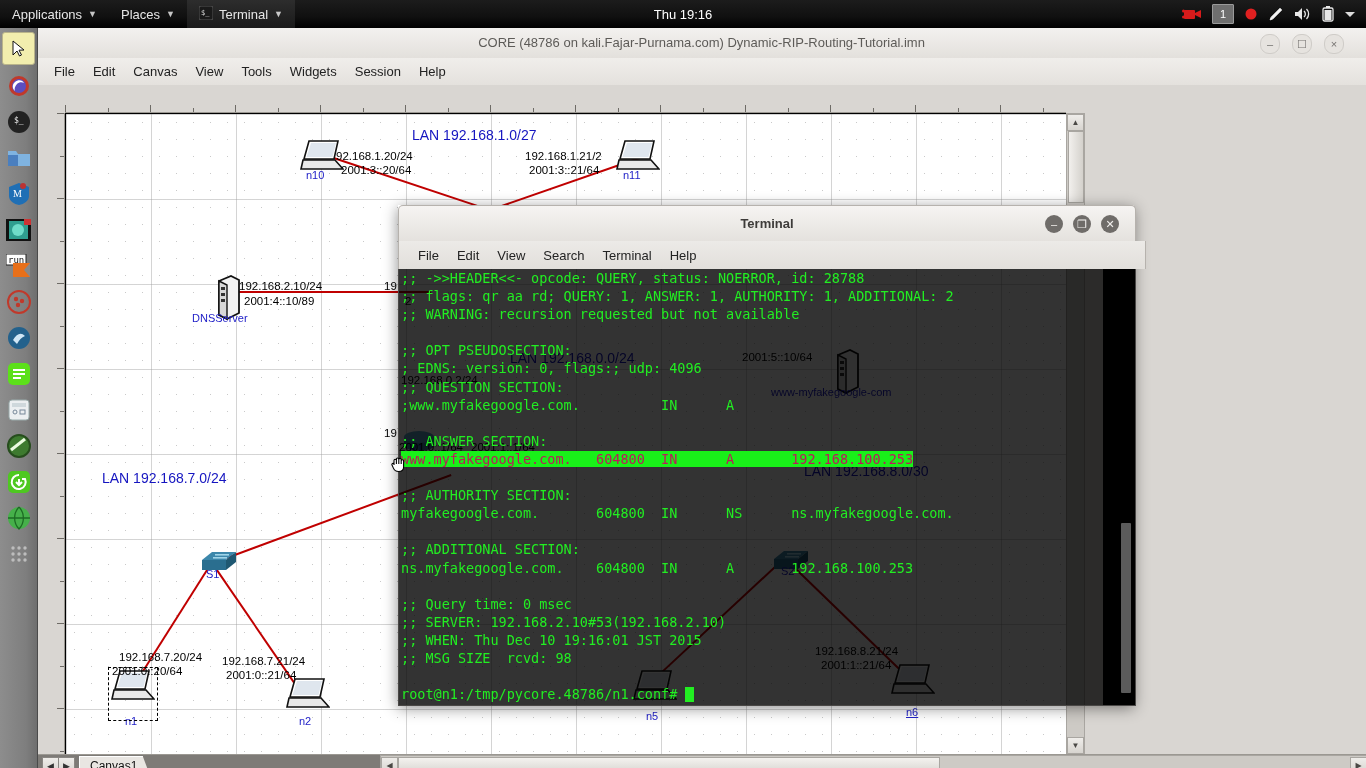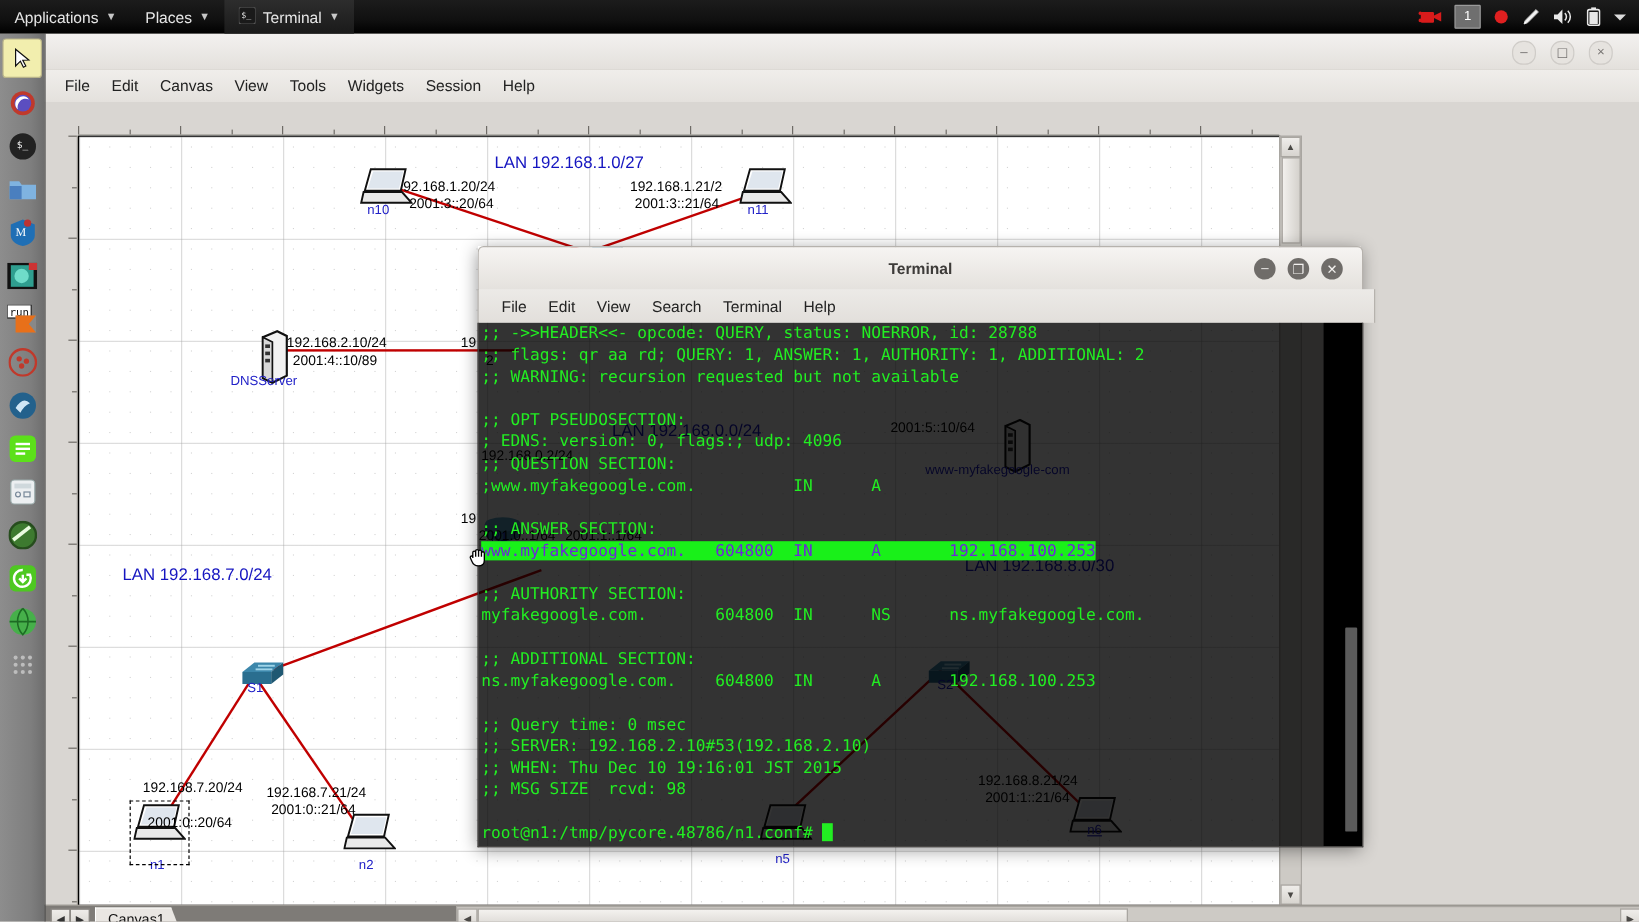--- a/index.html
+++ b/index.html
@@ -163,31 +163,32 @@
   }
   #term-text{
     position:absolute;left:2px;top:0px;width:700px;
     font-family:"DejaVu Sans Mono","Liberation Mono",monospace;
     font-size:13.5px;line-height:18.1px;color:#22ee22;
     white-space:pre;
   }
   #term-right-pad{position:absolute;right:0;top:0;width:32px;height:436px;background:#000;}
   #term-scroll{position:absolute;right:2px;top:4px;width:12px;height:428px;background:transparent;}
   #term-scroll-thumb{position:absolute;right:2px;top:250px;width:10px;height:170px;background:#5b5b5b;border-radius:1px;}
-  .hl{background:#19f019;color:#6d28d9;}
+  .hl{background:#19f019;color:#be185d;}
   .cursorblk{display:inline-block;width:9px;height:15px;background:#22ee22;vertical-align:-3px;}
   
   #mouse{left:390px;top:455px;width:18px;height:18px;}
 </style>
 </head>
 <body>
 
 <div id="core-win" class="abs">
 
   <div id="core-title">
+    <div id="core-title-text">CORE (48786 on kali.Fajar-Purnama.com) Dynamic-RIP-Routing-Tutorial.imn</div>
     <div class="winbtn" id="core-min">–</div>
     <div class="winbtn" id="core-max">☐</div>
     <div class="winbtn" id="core-close">×</div>
   </div>
 
   <div id="core-menubar">
     <div class="mi">File</div>
     <div class="mi">Edit</div>
     <div class="mi">Canvas</div>
     <div class="mi">View</div>
@@ -328,36 +329,36 @@
             <path d="M9 2 L38 2 L34 20 L4 20 Z" fill="#ffffff" stroke="#111" stroke-width="1.6"></path>
             <path d="M11 4 L36 4 L32.5 18 L6.5 18 Z" fill="#dfe6ee"></path>
             <path d="M3 21 L35 21 L43 30 L1 30 Z" fill="#e9e9e9" stroke="#111" stroke-width="1.6"></path>
           </svg></div>
         <div class="node-label" style="left: 580px; top: 596px;">n5</div>
         <div class="node" style="left: 825px; top: 549px;"><svg width="44" height="34" viewBox="0 0 44 34">
             <path d="M9 2 L38 2 L34 20 L4 20 Z" fill="#ffffff" stroke="#111" stroke-width="1.6"></path>
             <path d="M11 4 L36 4 L32.5 18 L6.5 18 Z" fill="#dfe6ee"></path>
             <path d="M3 21 L35 21 L43 30 L1 30 Z" fill="#e9e9e9" stroke="#111" stroke-width="1.6"></path>
           </svg></div>
-        <div class="node-label" style="left: 840px; top: 572px; text-decoration: underline;">n6</div>
+        <div class="node-label" style="left: 840px; top: 592px; text-decoration: underline;">n6</div>
         <div class="iflabel" style="left: 270px; top: 36px;">92.168.1.20/24</div>
         <div class="iflabel" style="left: 275px; top: 50px;">2001:3::20/64</div>
         <div class="iflabel" style="left: 459px; top: 36px;">192.168.1.21/2</div>
         <div class="iflabel" style="left: 463px; top: 50px;">2001:3::21/64</div>
         <div class="iflabel" style="left: 173px; top: 166px; text-align: center;">192.168.2.10/24</div>
         <div class="iflabel" style="left: 178px; top: 181px;">2001:4::10/89</div>
         <div class="iflabel" style="left: 318px; top: 166px;">19</div>
         <div class="iflabel" style="left: 339px; top: 181px;">2</div>
         <div class="iflabel" style="left: 676px; top: 237px;">2001:5::10/64</div>
         <div class="iflabel" style="left: 335px; top: 260px;">192.168.0.2/24</div>
         <div class="iflabel" style="left: 318px; top: 313px;">19</div>
         <div class="iflabel" style="left: 333px; top: 327px;">2001:0::1/64</div>
         <div class="iflabel" style="left: 405px; top: 327px;">2001:1::1/64</div>
         <div class="iflabel" style="left: 53px; top: 537px;">192.168.7.20/24</div>
-        <div class="iflabel" style="left: 57px; top: 551px; margin-top: 15px;">2001:0::20/64</div>
+        <div class="iflabel" style="left: 46px; top: 551px;">2001:0::20/64</div>
         <div class="iflabel" style="left: 156px; top: 541px;">192.168.7.21/24</div>
         <div class="iflabel" style="left: 160px; top: 555px;">2001:0::21/64</div>
         <div class="iflabel" style="left: 749px; top: 531px;">192.168.8.21/24</div>
         <div class="iflabel" style="left: 755px; top: 545px;">2001:1::21/64</div>
         <div class="lanlabel" style="left: 346px; top: 13px;">LAN 192.168.1.0/27</div>
         <div class="lanlabel" style="left: 444px; top: 236px;">LAN 192.168.0.0/24</div>
         <div class="lanlabel" style="left: 36px; top: 356px;">LAN 192.168.7.0/24</div>
         <div class="lanlabel" style="left: 738px; top: 349px;">LAN 192.168.8.0/30</div>
         <div class="sel-box" style="left: 42px; top: 553px; width: 48px; height: 52px;"></div>
       </div>
@@ -563,20 +564,21 @@
     <span>
       <svg width="14" height="14" viewBox="0 0 14 14">
           <rect width="14" height="14" rx="2" fill="#1a1a1a" stroke="#555"></rect>
           <text x="2" y="9" font-size="7" fill="#ddd" font-family="monospace">$_</text>
         </svg>
     </span>
     <span>Terminal</span>
     <span class="caret">▼</span>
   </div>
 
+  <div id="gnome-clock">Thu 19:16</div>
 
   <div id="gp-right">
     <span class="tray-ico">
       <svg width="20" height="14" viewBox="0 0 20 14">
           <rect x="2" y="3" width="11" height="9" rx="1" fill="#d81b1b"></rect>
           <path d="M13 6 L19 3 v8 l-6-3z" fill="#d81b1b"></path>
           <circle cx="1.5" cy="4" r="1.5" fill="#d81b1b"></circle>
           <circle cx="1.5" cy="10" r="1.5" fill="#d81b1b"></circle>
         </svg>
     </span>

